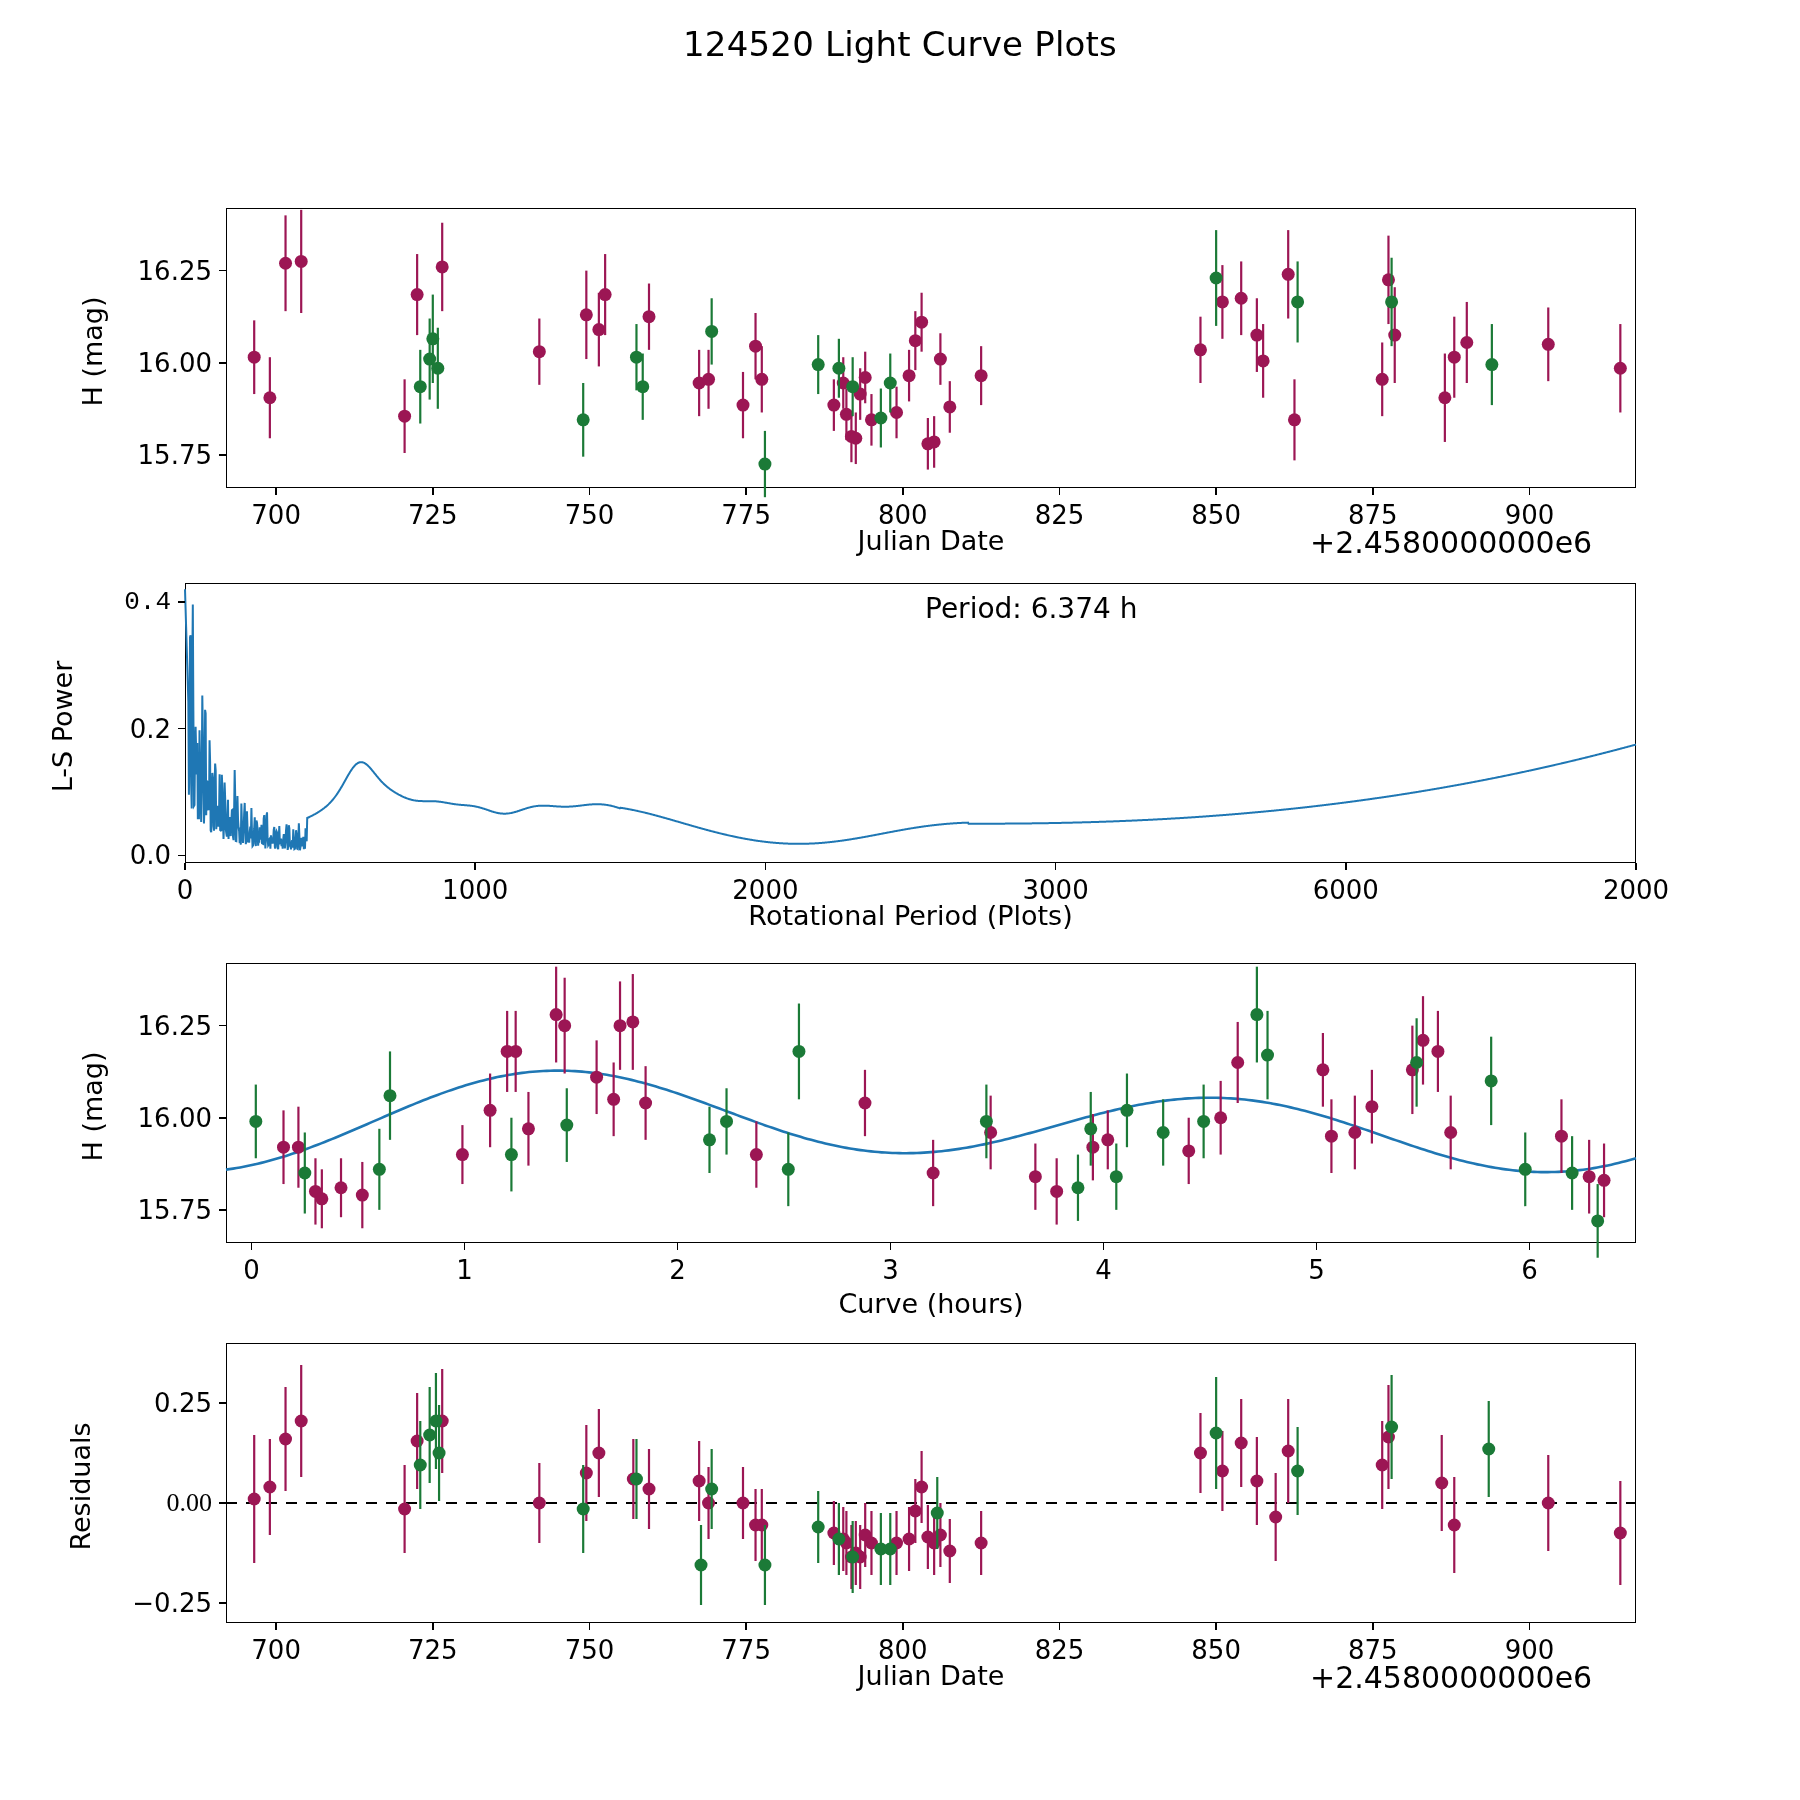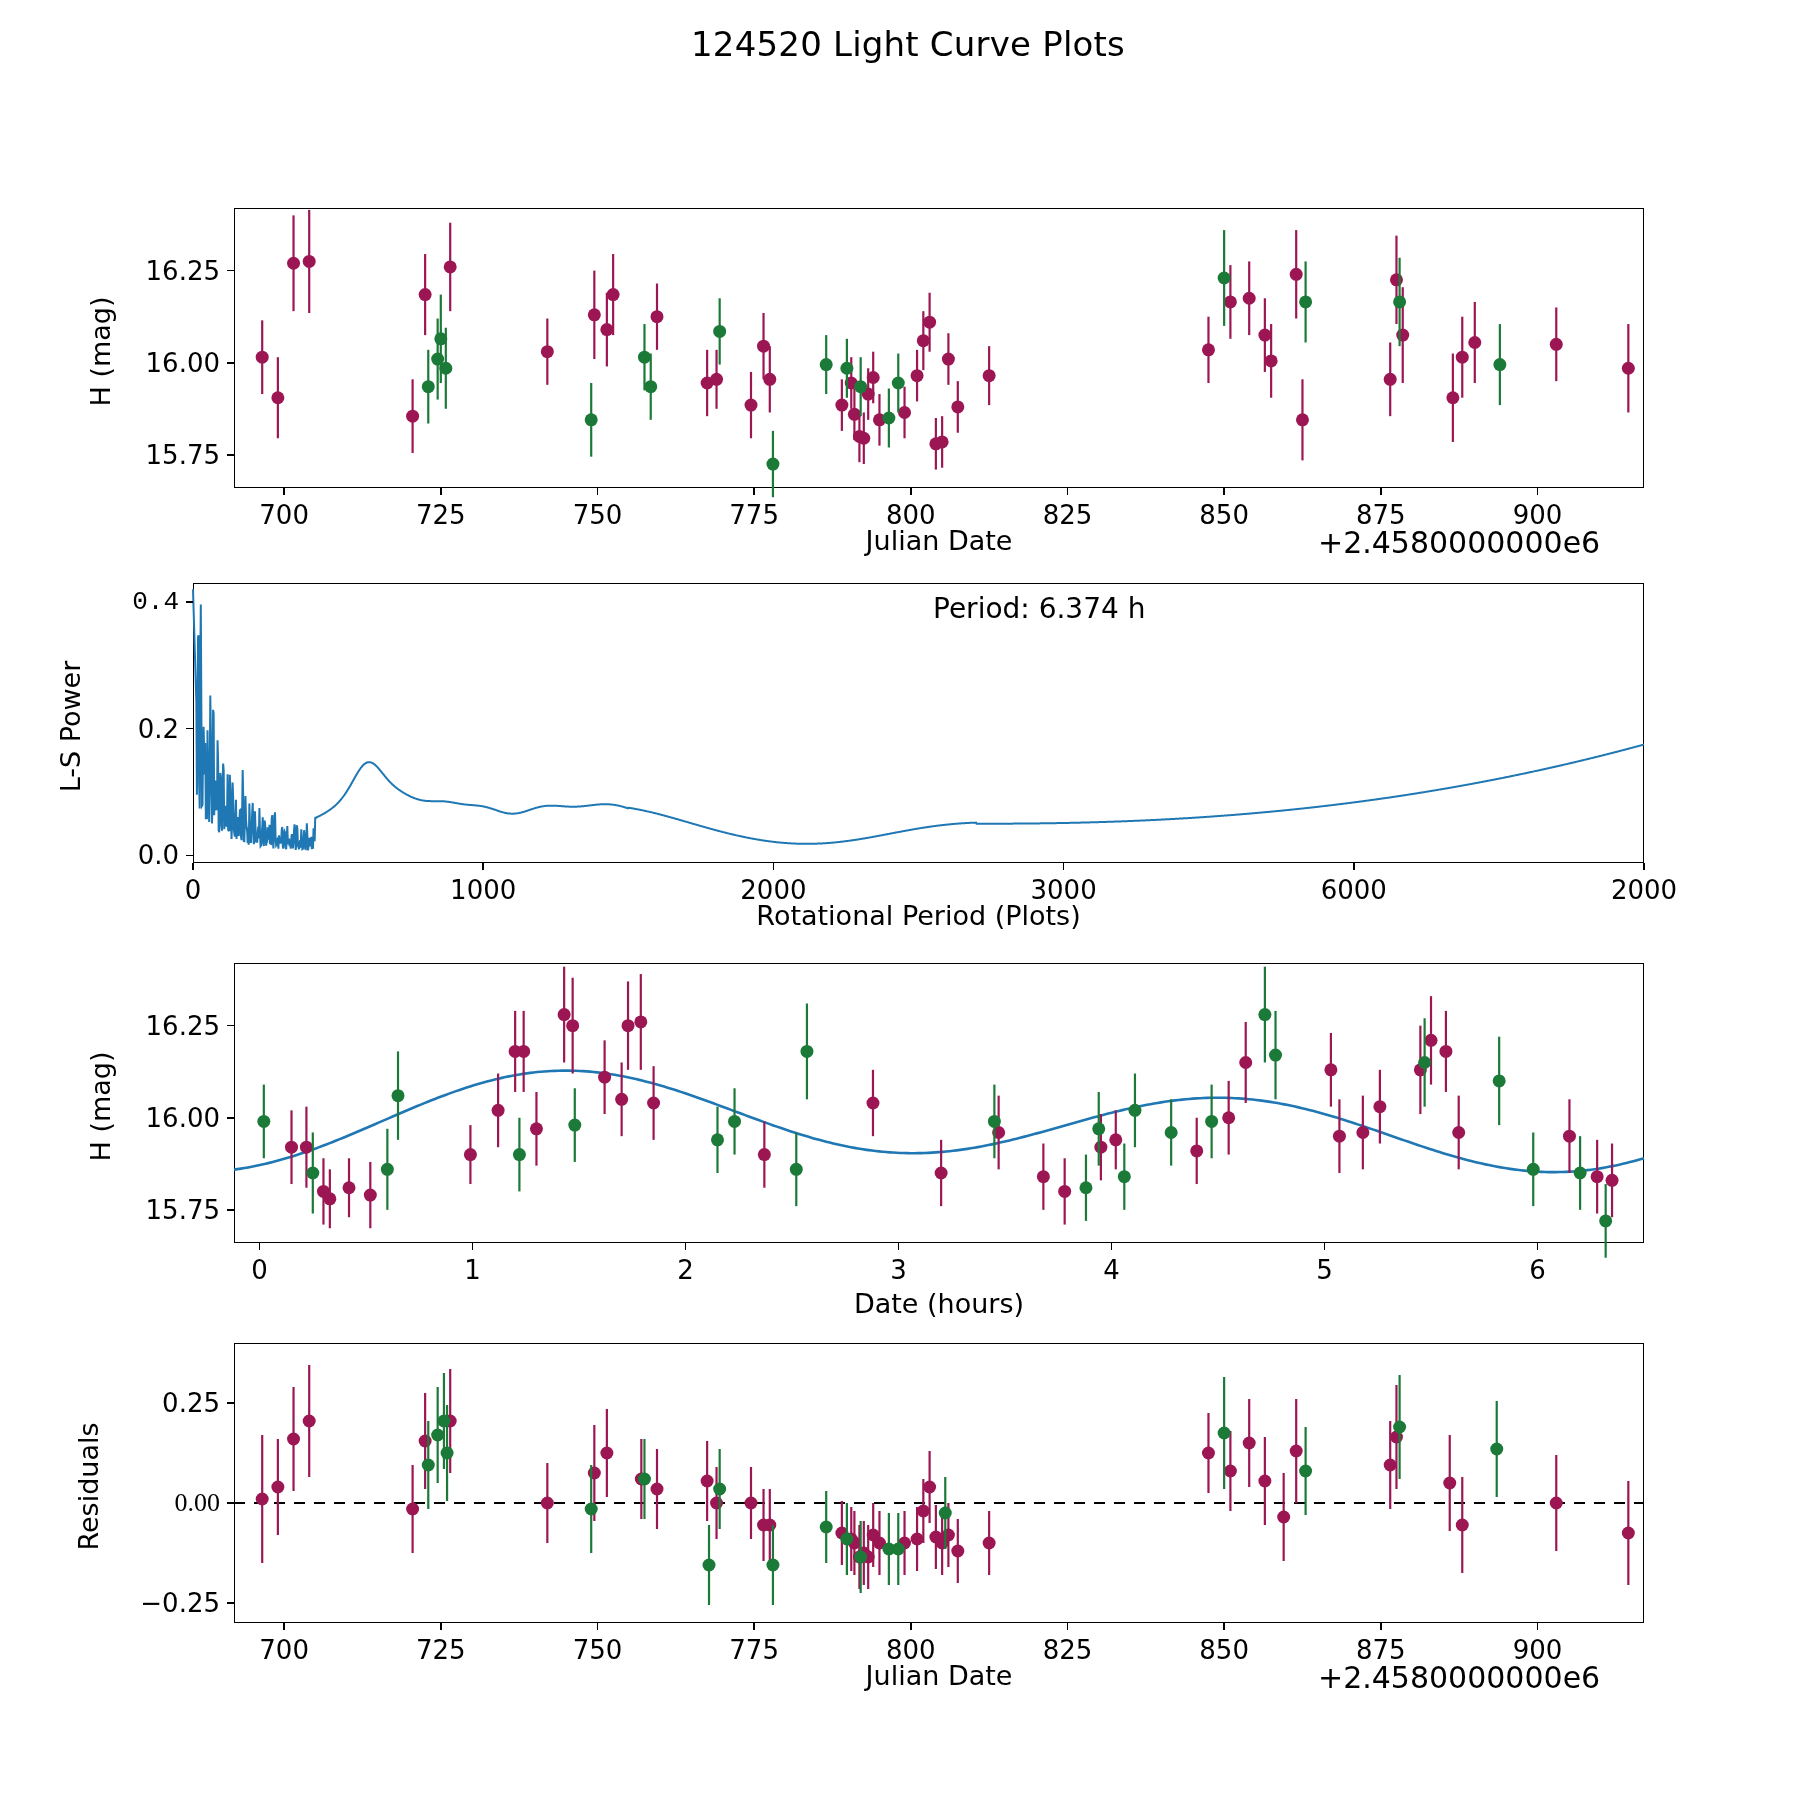--- a/index.html
+++ b/index.html
@@ -10,21 +10,21 @@
   body {
     width: 1800px;
     height: 1800px;
     font-family: "DejaVu Sans", sans-serif;
     color: #000000;
     position: relative;
     overflow: hidden;
   }
   #figure {
     position: absolute;
-    left: 8px; top: 0;
+    left: 0; top: 0;
     width: 1490px;
     height: 1800px;
   }
   .title {
     position: absolute;
     left: 0;
     top: 24px;
     width: 1800px;
     text-align: center;
     font-size: 34px;
@@ -88,21 +88,21 @@
   <div class="axis-label" style="left:226px; top:525px; width:1410px;">Julian Date</div>
   <div class="offset-text" style="left:1310px; top:525px;">+2.4580000000e6</div>
 
   <div class="panel" id="panel2" style="left:185px; top:583px; width:1451px; height:280px;"></div>
   <div class="ylabel" style="left:-38px; top:711px; width:200px; text-align:center; transform:rotate(-90deg);">L-S Power</div>
   <div class="axis-label" style="left:185px; top:900px; width:1451px;">Rotational Period (Plots)</div>
   <div class="annot" style="left:925px; top:592px;">Period: 6.374 h</div>
 
   <div class="panel" id="panel3" style="left:226px; top:963px; width:1410px; height:280px;"></div>
   <div class="ylabel" style="left:-8px; top:1091px; width:200px; text-align:center; transform:rotate(-90deg);">H (mag)</div>
-  <div class="axis-label" style="left:226px; top:1288px; width:1410px;">Date (hours)</div>
+  <div class="axis-label" style="left:226px; top:1288px; width:1410px;">Curve (hours)</div>
 
   <div class="panel" id="panel4" style="left:226px; top:1343px; width:1410px; height:280px;"></div>
   <div class="ylabel" style="left:-20px; top:1471px; width:200px; text-align:center; transform:rotate(-90deg);">Residuals</div>
   <div class="axis-label" style="left:226px; top:1660px; width:1410px;">Julian Date</div>
   <div class="offset-text" style="left:1310px; top:1660px;">+2.4580000000e6</div>
 
   <svg class="plot" id="plotsvg" width="1800" height="1800">
       <g>
         <line x1="254.2" y1="394.0526315789473" x2="254.2" y2="320.3684210526312" stroke="#9c1654" stroke-width="2.2"></line>
         <circle cx="254.2" cy="357.2105263157896" r="6.5" fill="#9c1654"></circle>

